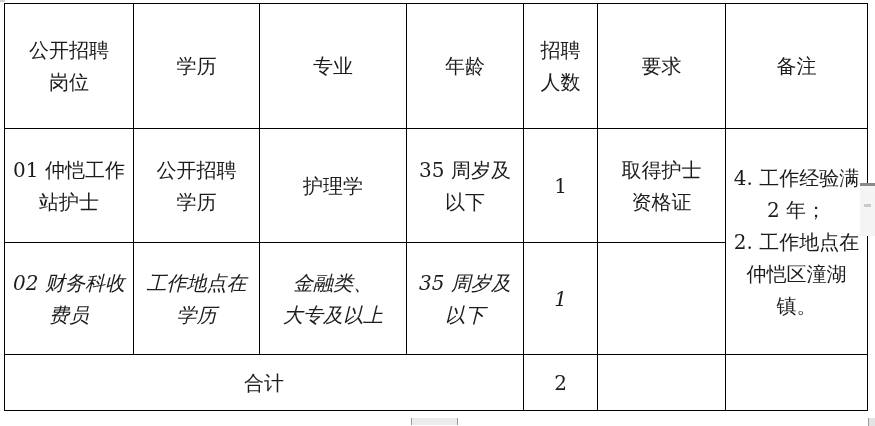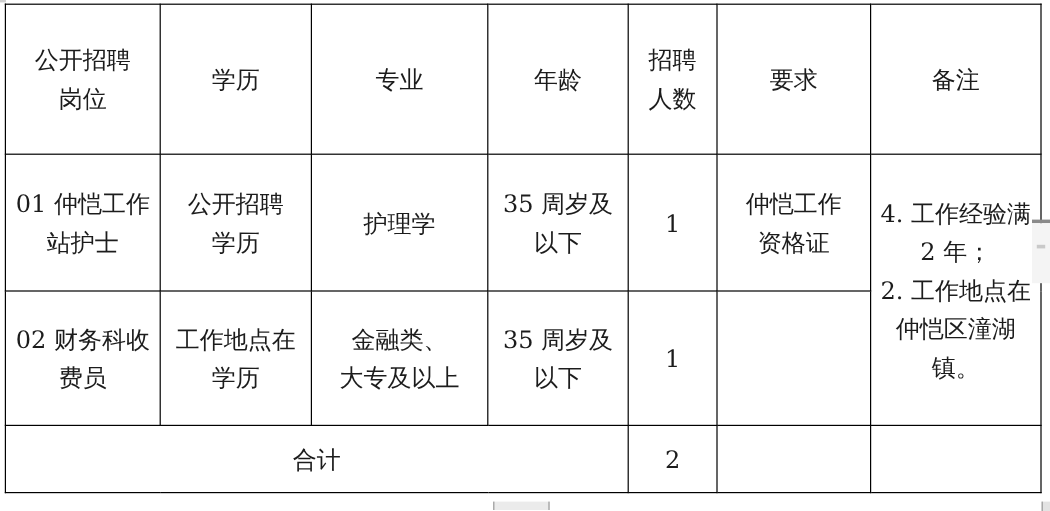--- a/index.html
+++ b/index.html
@@ -27,21 +27,21 @@
     font-weight: normal;
     line-height: 1.6;
     text-align: center;
     vertical-align: middle;
     white-space: pre-line;
     padding: 2px 4px;
     overflow: hidden;
   }
   tr.header-row   { height: 125px; }
   tr.data-row-1   { height: 114px; }
-  tr.data-row-2   { height: 112px; }
+  tr.data-row-2   { height: 112px; font-style: italic; }
   tr.total-row    { height: 56px; }
 
   td.remark-cell {
     text-align: left;
     padding: 2px 6px 2px 8px;
     line-height: 1.62;
   }
 
   
   .corner-dash-top-left {
@@ -101,21 +101,21 @@
       </tr>
       <tr class="data-row-1">
         <td>01 仲恺工作
 站护士</td>
         <td>公开招聘
 学历</td>
         <td>护理学</td>
         <td>35 周岁及
 以下</td>
         <td>1</td>
-        <td>仲恺工作
+        <td>取得护士
 资格证</td>
         <td class="remark-cell" rowspan="2">4. 工作经验满
 2 年；
 2. 工作地点在
 仲恺区潼湖
 镇。</td>
       </tr>
       <tr class="data-row-2">
         <td>02 财务科收
 费员</td>

